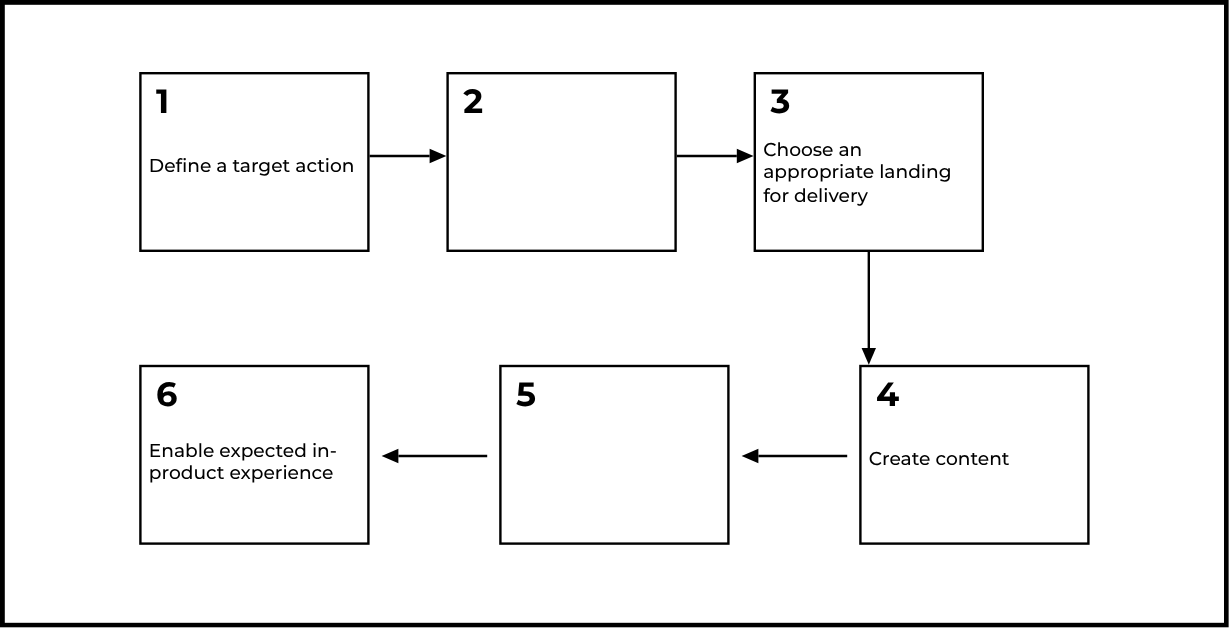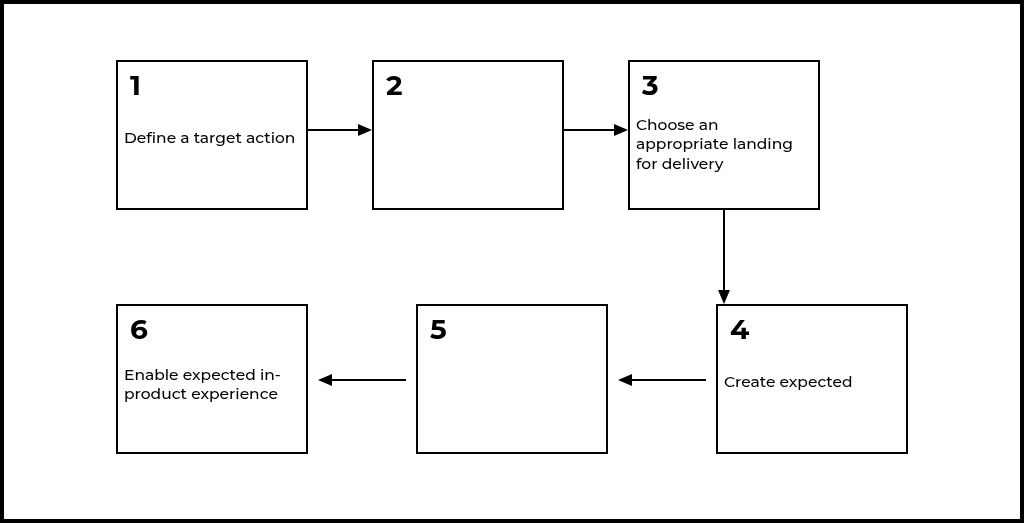--- a/index.html
+++ b/index.html
@@ -63,21 +63,21 @@
     <div class="num">2</div>
   </div>
 
   <div class="box" style="left:624px; top:56px;">
     <div class="num">3</div>
     <div class="label">Choose an appropriate landing for delivery</div>
   </div>
 
   <div class="box" style="left:712px; top:300px;">
     <div class="num">4</div>
-    <div class="label">Create expected</div>
+    <div class="label">Create content</div>
   </div>
 
   <div class="box" style="left:412px; top:300px;">
     <div class="num">5</div>
   </div>
 
   <div class="box" style="left:112px; top:300px;">
     <div class="num">6</div>
     <div class="label">Enable expected in-product experience</div>
   </div>

